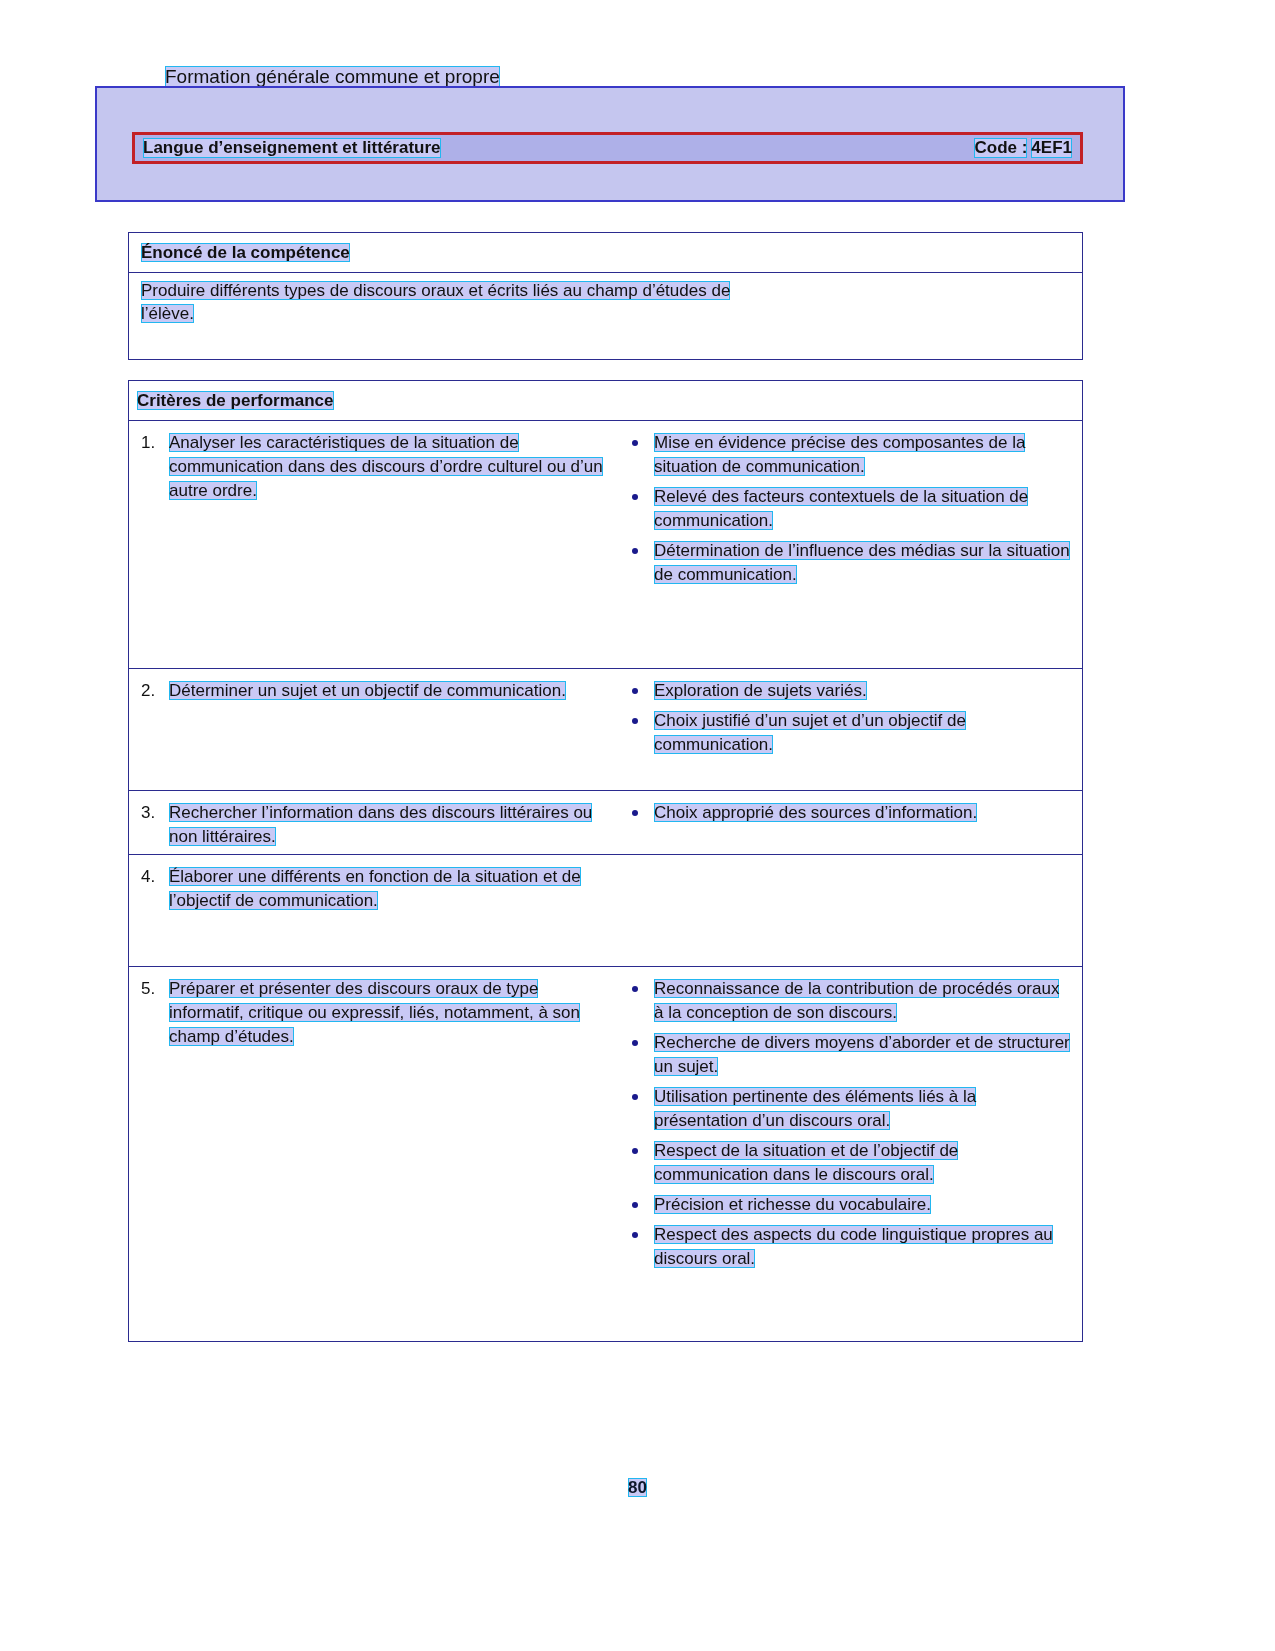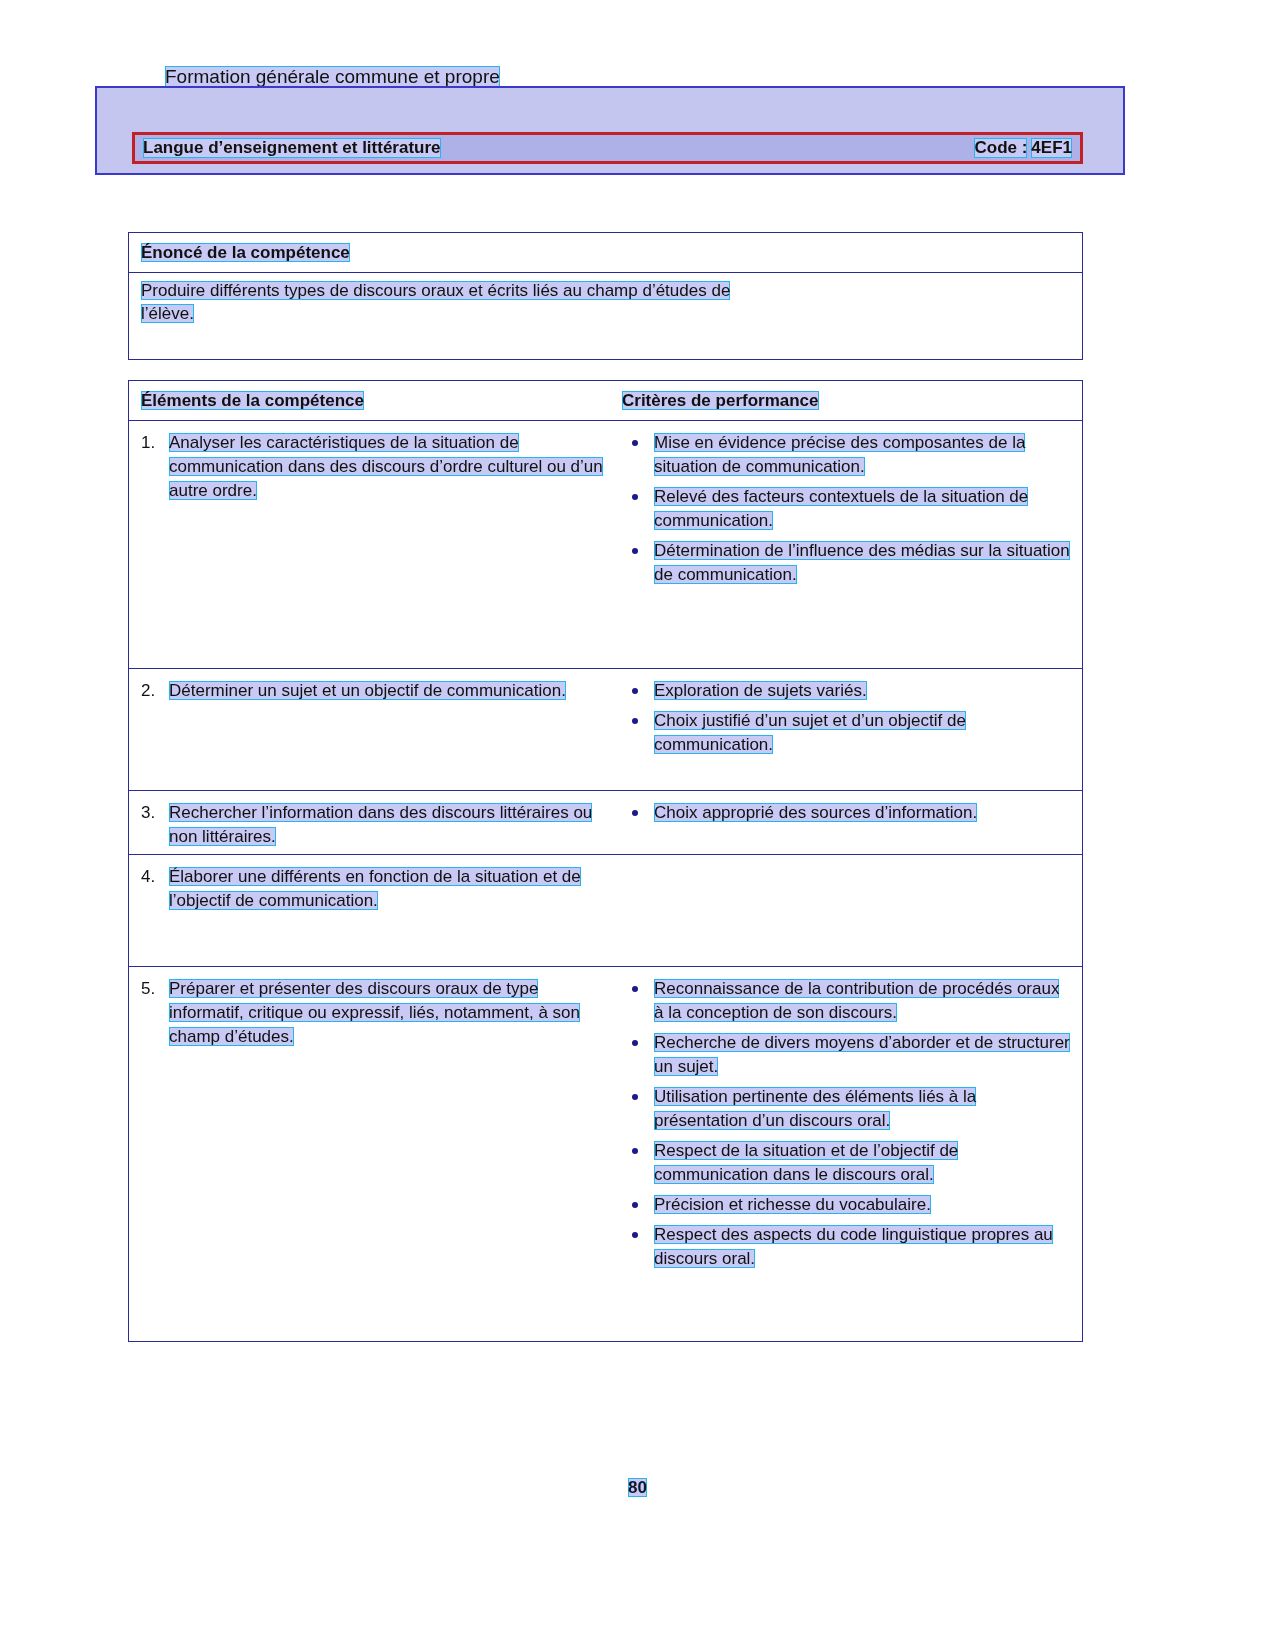--- a/index.html
+++ b/index.html
@@ -39,21 +39,21 @@
     font-size: 19px;
     color: #111;
     padding-left: 35px;
   }
 
   .banner {
     position: absolute;
     left: 95px;
     top: 86px;
     width: 1030px;
-    height: 89px;
+    height: 116px;
     background: #c5c6ef;
     border: 2px solid #3a39c8;
     box-sizing: border-box;
   }
   .banner-inner {
     position: absolute;
     left: 35px;
     top: 44px;
     width: 951px;
     height: 32px;
@@ -246,23 +246,20 @@
         <span class="sel">Énoncé de la compétence</span>
       </div>
     </div>
     <div class="enonce-body">
       <span class="sel">Produire différents types de discours oraux et écrits liés au champ d’études de l’élève.</span>
     </div>
   </div>
 
   <div class="box box-elements">
     <div class="hdr-row">
-      <div class="c1">
-        <span class="sel">Éléments de la compétence</span>
-      </div>
       <div class="c2">
         <span class="sel">Critères de performance</span>
       </div>
     </div>
 
     <div class="rows">
 
       <div class="erow r1">
         <div class="col-left">
           <div class="elem">

